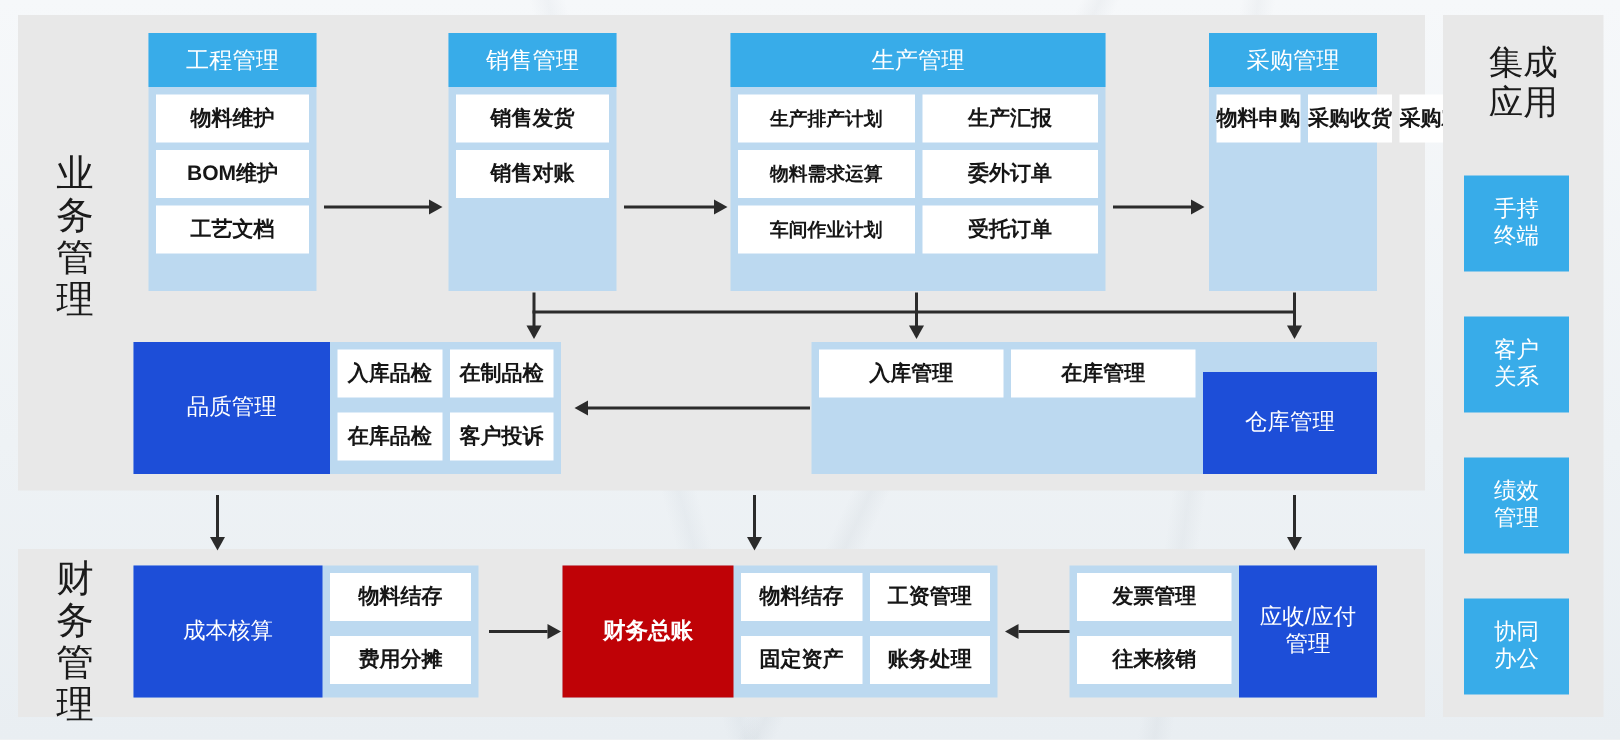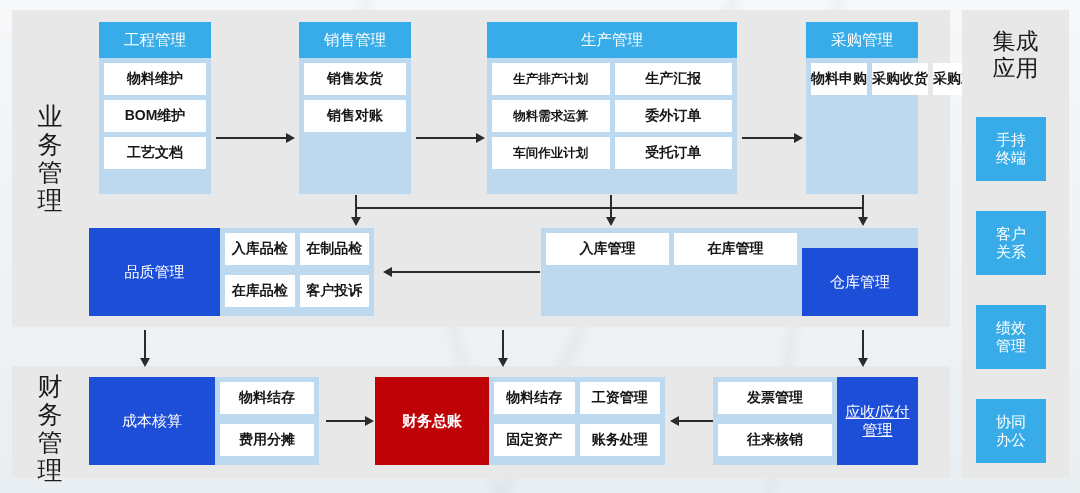--- a/index.html
+++ b/index.html
@@ -224,21 +224,21 @@
   </div>
 
   <div class="ln hln" style="left:679px;top:420px;width:36px;"></div>
   <div class="ah-l" style="left:670px;top:416px;"></div>
 
   <div class="modh" style="left:713px;top:377px;width:205px;height:88px;">
     <div class="grid1">
       <div class="cell">发票管理</div>
       <div class="cell">往来核销</div>
     </div>
-    <div class="side" style="width:81px;flex-direction:column;text-decoration:underline;">
+    <div class="side" style="width:92px;flex-direction:column;">
       <span>应收/应付</span>
       <span>管理</span>
     </div>
   </div>
 
   <div class="panel" style="left:962px;top:10px;width:107px;height:468px;"></div>
 
   <div class="int-title" style="left:962px;top:28px;width:107px;">
     <div>集成</div>
     <div>应用</div>

